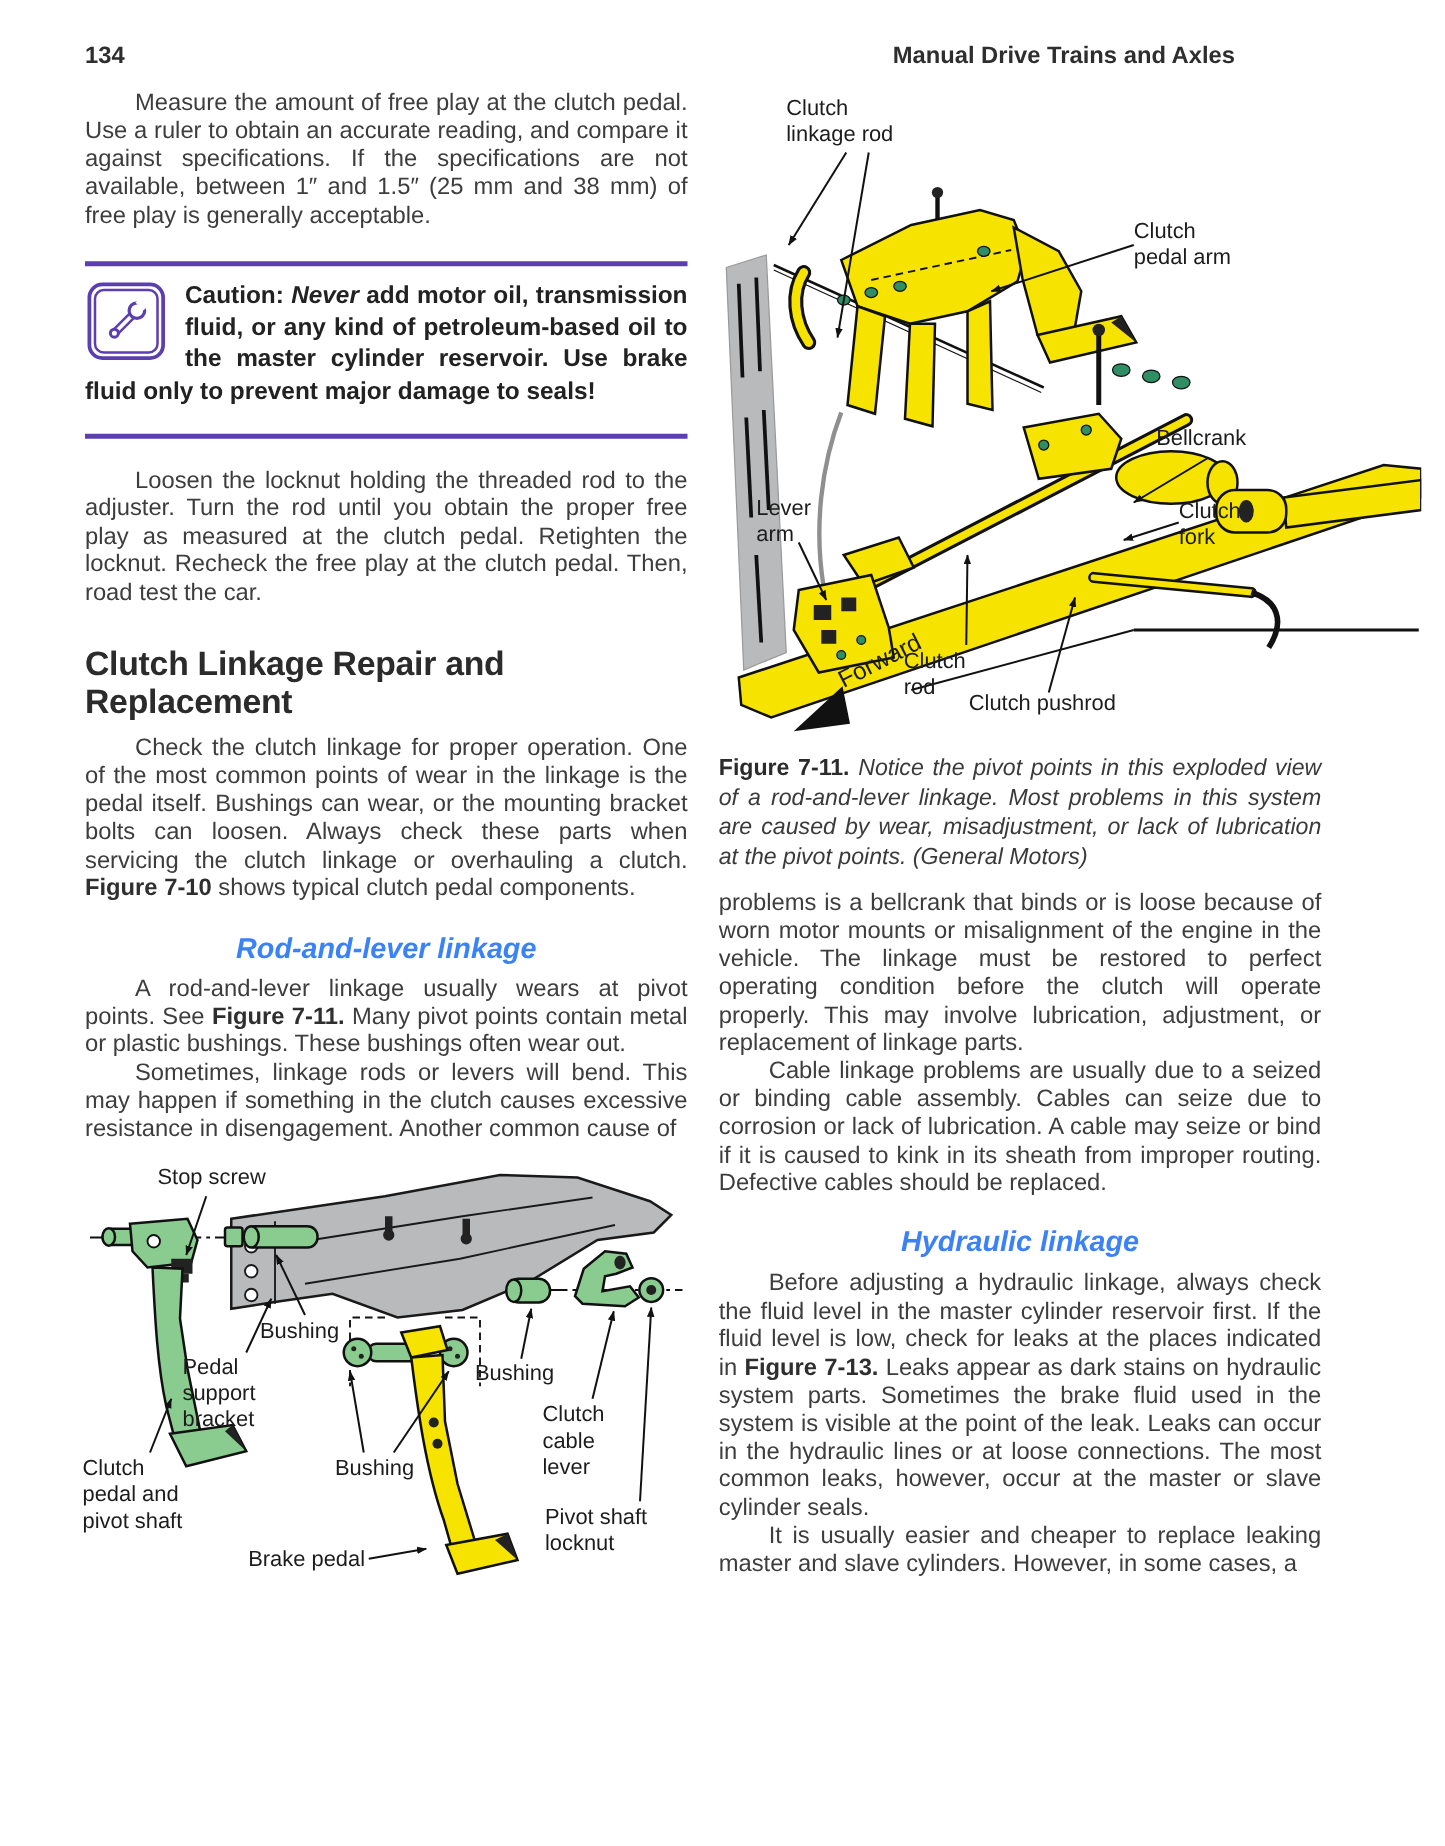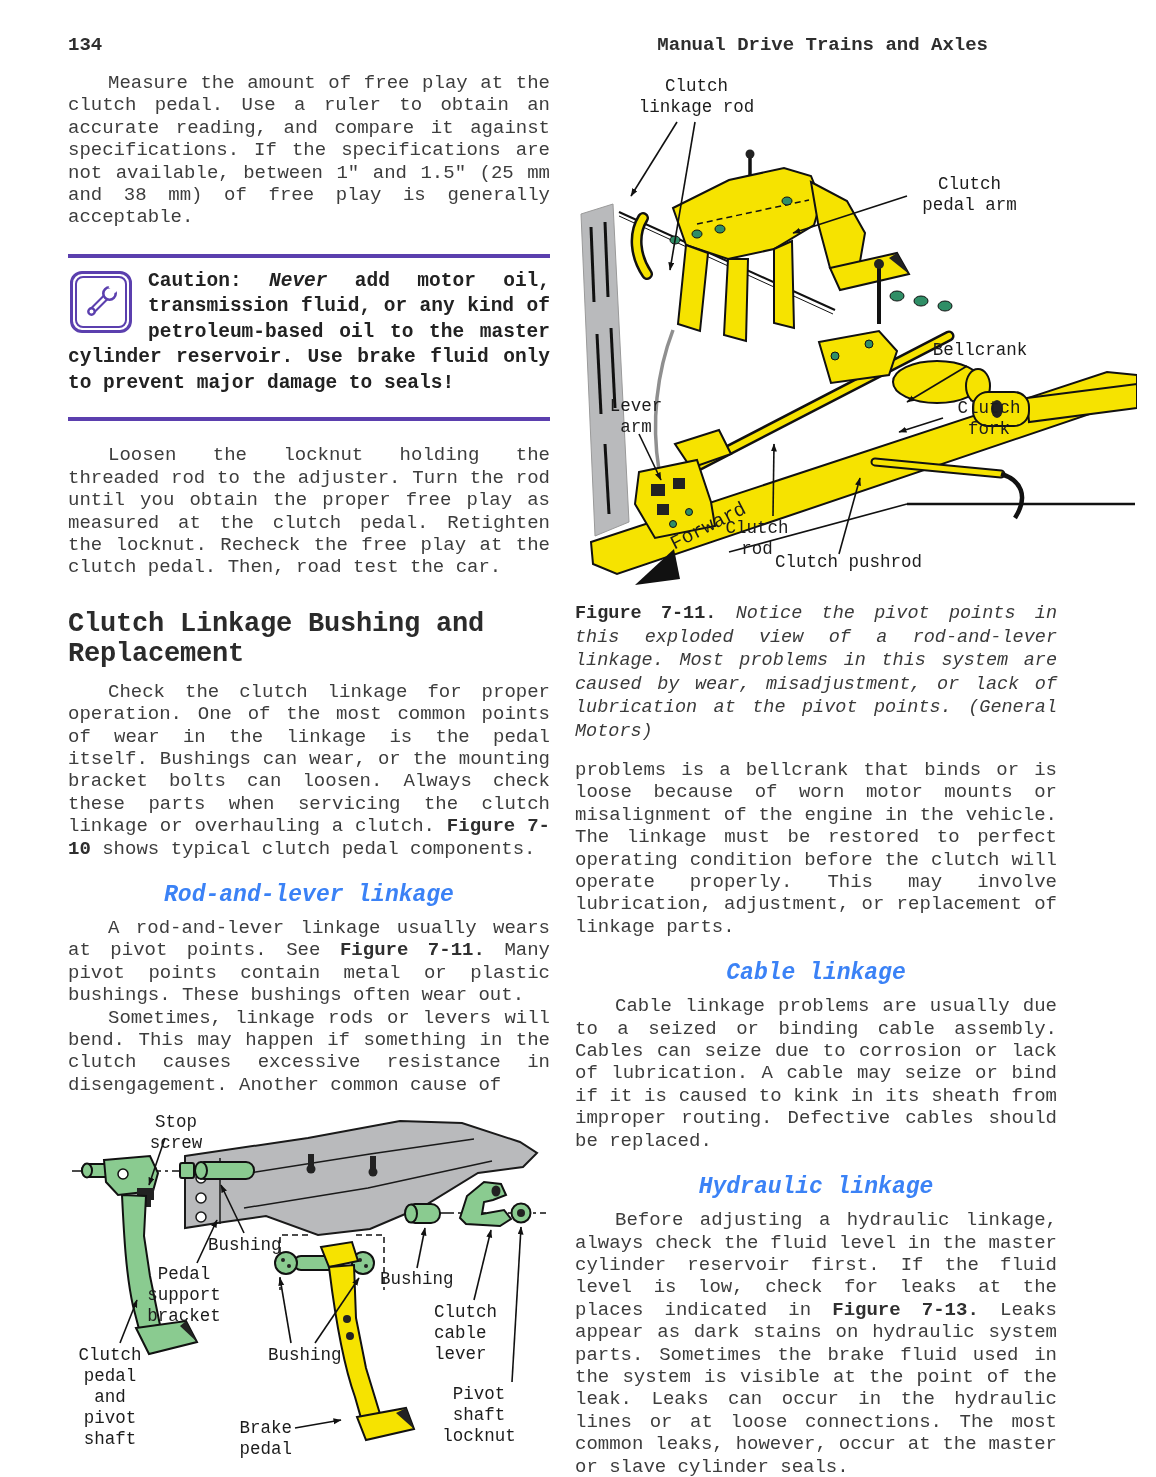--- a/index.html
+++ b/index.html
@@ -1,17 +1,17 @@
 <!DOCTYPE html>
 <html><head>
 <meta charset="utf-8">
 <style>
   html,body{margin:0;padding:0;background:#e8e8e8;}
   .page{position:relative;width:1156px;height:1477px;background:#ffffff;margin:0 auto;
-        font-family:Liberation Mono, monospace;color:#3d3d3d;overflow:hidden;}
+        font-family:Liberation Sans, sans-serif;color:#3d3d3d;overflow:hidden;}
   
   .hdr-num{position:absolute;left:68px;top:34px;font-size:19px;font-weight:bold;color:#2e2e2e;}
   .hdr-title{position:absolute;right:168px;top:34px;font-size:19px;font-weight:bold;color:#2e2e2e;}
   
   .col{position:absolute;top:72px;width:482px;}
   .col-left{left:68px;}
   .col-right{left:575px;}
   p.body{margin:0;font-size:19px;line-height:22.4px;text-align:justify;text-indent:40px;}
   p.body.noindent{text-indent:0;}
   p.body b{color:#2f2f2f;}
@@ -24,21 +24,21 @@
                 padding:2px;margin:2px 16px 6px 2px;}
   .caution-icon-inner{width:100%;height:100%;border:2px solid #5b3fae;border-radius:8px;
                 box-sizing:border-box;display:flex;align-items:center;justify-content:center;}
   .caution-text{font-size:19.5px;line-height:25.5px;font-weight:bold;text-align:justify;color:#222;}
   .caution-text .nv{font-style:italic;}
   
   .figure{position:relative;}
   .fig10{width:482px;height:352px;margin-top:20px;}
   .fig11{width:560px;height:520px;margin-left:2px;}
   .fig-label{position:absolute;font-size:17.5px;line-height:21px;color:#1c1c1c;
-             white-space:pre-line;text-align:center;}
+             white-space:pre-line;text-align:left;}
   .fig-label.la-left{text-align:left;}
   .fig-label.la-right{text-align:right;}
   .fig-label.rot{transform:rotate(-27deg);transform-origin:left bottom;font-size:19.5px;}
   .caption{margin-top:10px;font-size:18.5px;line-height:23.5px;text-align:justify;
            font-style:italic;color:#3a3a3a;}
   .caption b{font-style:normal;color:#2b2b2b;}
   svg .ylw{fill:#f6e300;stroke:#111;stroke-width:2;}
   svg .grn{fill:#8acb90;stroke:#111;stroke-width:2;}
   svg .gry{fill:#b9babc;stroke:#1a1a1a;stroke-width:2;}
   svg .ldr{stroke:#111;stroke-width:1.6;fill:none;}
@@ -67,21 +67,21 @@
             <rect x="29" y="1" width="9" height="8" fill="#ffffff" transform="rotate(45 33 5)"></rect>
             <circle cx="10.5" cy="29.5" r="3.2" fill="#ffffff" stroke="#5b3fae" stroke-width="2.4"></circle>
           </svg>
         </div>
       </div>
       <div class="caution-text"><span>Caution: </span><span class="nv">Never</span><span> add motor oil, transmission fluid, or any kind of petroleum-based oil to the master cylinder reservoir. Use brake fluid only to prevent major damage to seals!</span></div>
     </div>
 
     <p class="body">Loosen the locknut holding the threaded rod to the adjuster. Turn the rod until you obtain the proper free play as measured at the clutch pedal. Retighten the locknut. Recheck the free play at the clutch pedal. Then, road test the car.</p>
 
-    <h1 class="sec">Clutch Linkage Bushing and Replacement</h1>
+    <h1 class="sec">Clutch Linkage Repair and Replacement</h1>
 
     <p class="body"><span>Check the clutch linkage for proper operation. One of the most common points of wear in the linkage is the pedal itself. Bushings can wear, or the mounting bracket bolts can loosen. Always check these parts when servicing the clutch linkage or overhauling a clutch. </span><b>Figure 7-10</b><span> shows typical clutch pedal components.</span></p>
 
     <h2 class="sub">Rod-and-lever linkage</h2>
 
     <p class="body"><span>A rod-and-lever linkage usually wears at pivot points. See </span><b>Figure 7-11.</b><span> Many pivot points contain metal or plastic bushings. These bushings often wear out.</span></p>
     <p class="body">Sometimes, linkage rods or levers will bend. This may happen if something in the clutch causes excessive resistance in disengagement. Another common cause of</p>
 
     <div class="figure fig10">
       <svg width="482" height="352" viewBox="0 0 482 352">
@@ -310,21 +310,20 @@
 fork</div>
       <div class="fig-label" style="left:146px;top:446px;width:68px;">Clutch
 rod</div>
       <div class="fig-label la-left" style="left:198px;top:480px;width:150px;">Clutch pushrod</div>
       <div class="fig-label la-left rot" style="left:100px;top:462px;width:110px;">Forward</div>
     </div>
     <div class="caption"><b>Figure 7-11.</b><span> Notice the pivot points in this exploded view of a rod-and-lever linkage. Most problems in this system are caused by wear, misadjustment, or lack of lubrication at the pivot points. (General Motors)</span></div>
 
     <p class="body noindent" style="margin-top:16px;">problems is a bellcrank that binds or is loose because of worn motor mounts or misalignment of the engine in the vehicle. The linkage must be restored to perfect operating condition before the clutch will operate properly. This may involve lubrication, adjustment, or replacement of linkage parts.</p>
 
-    <h2 class="sub">Cable linkage</h2>
 
     <p class="body">Cable linkage problems are usually due to a seized or binding cable assembly. Cables can seize due to corrosion or lack of lubrication. A cable may seize or bind if it is caused to kink in its sheath from improper routing. Defective cables should be replaced.</p>
 
     <h2 class="sub">Hydraulic linkage</h2>
 
     <p class="body"><span>Before adjusting a hydraulic linkage, always check the fluid level in the master cylinder reservoir first. If the fluid level is low, check for leaks at the places indicated in </span><b>Figure 7-13.</b><span> Leaks appear as dark stains on hydraulic system parts. Sometimes the brake fluid used in the system is visible at the point of the leak. Leaks can occur in the hydraulic lines or at loose connections. The most common leaks, however, occur at the master or slave cylinder seals.</span></p>
     <p class="body">It is usually easier and cheaper to replace leaking master and slave cylinders. However, in some cases, a</p>
   </div>
 
 </div>

